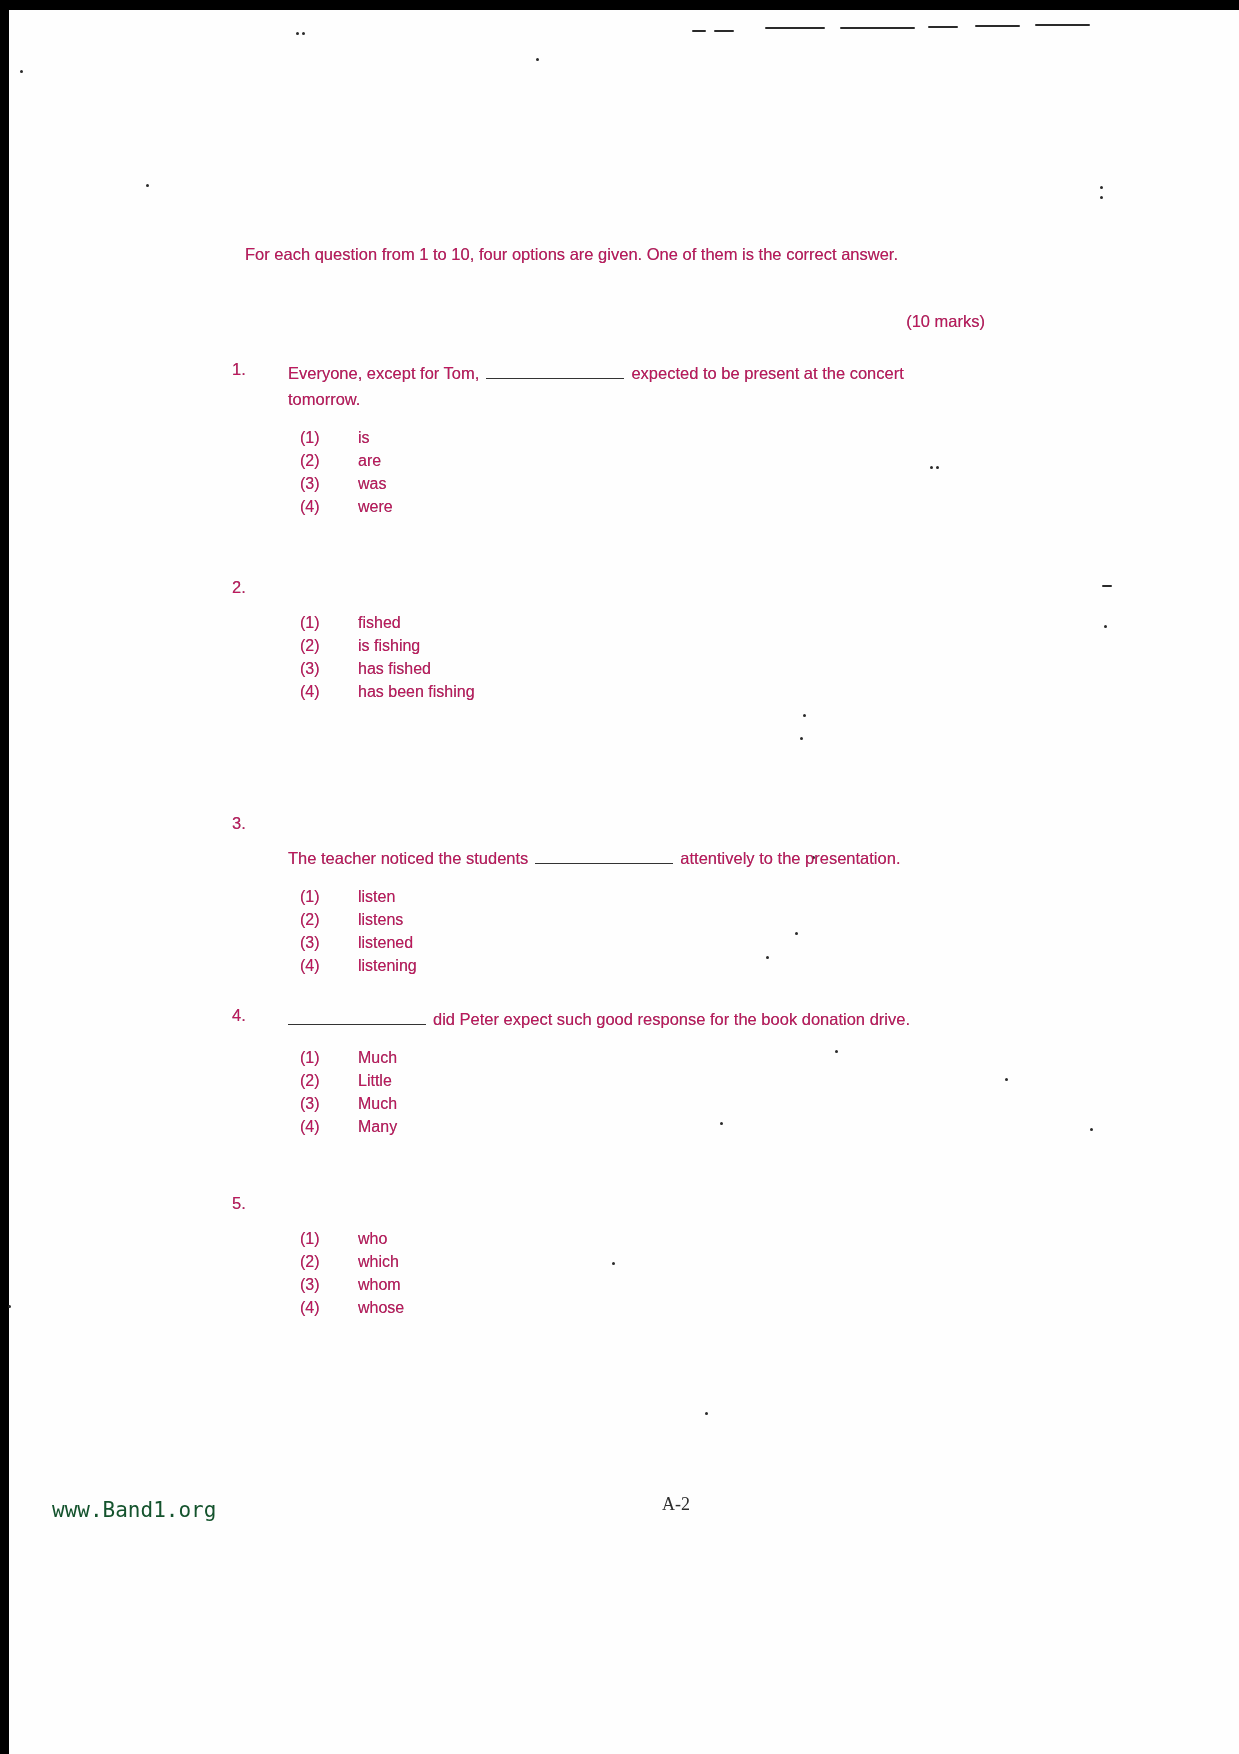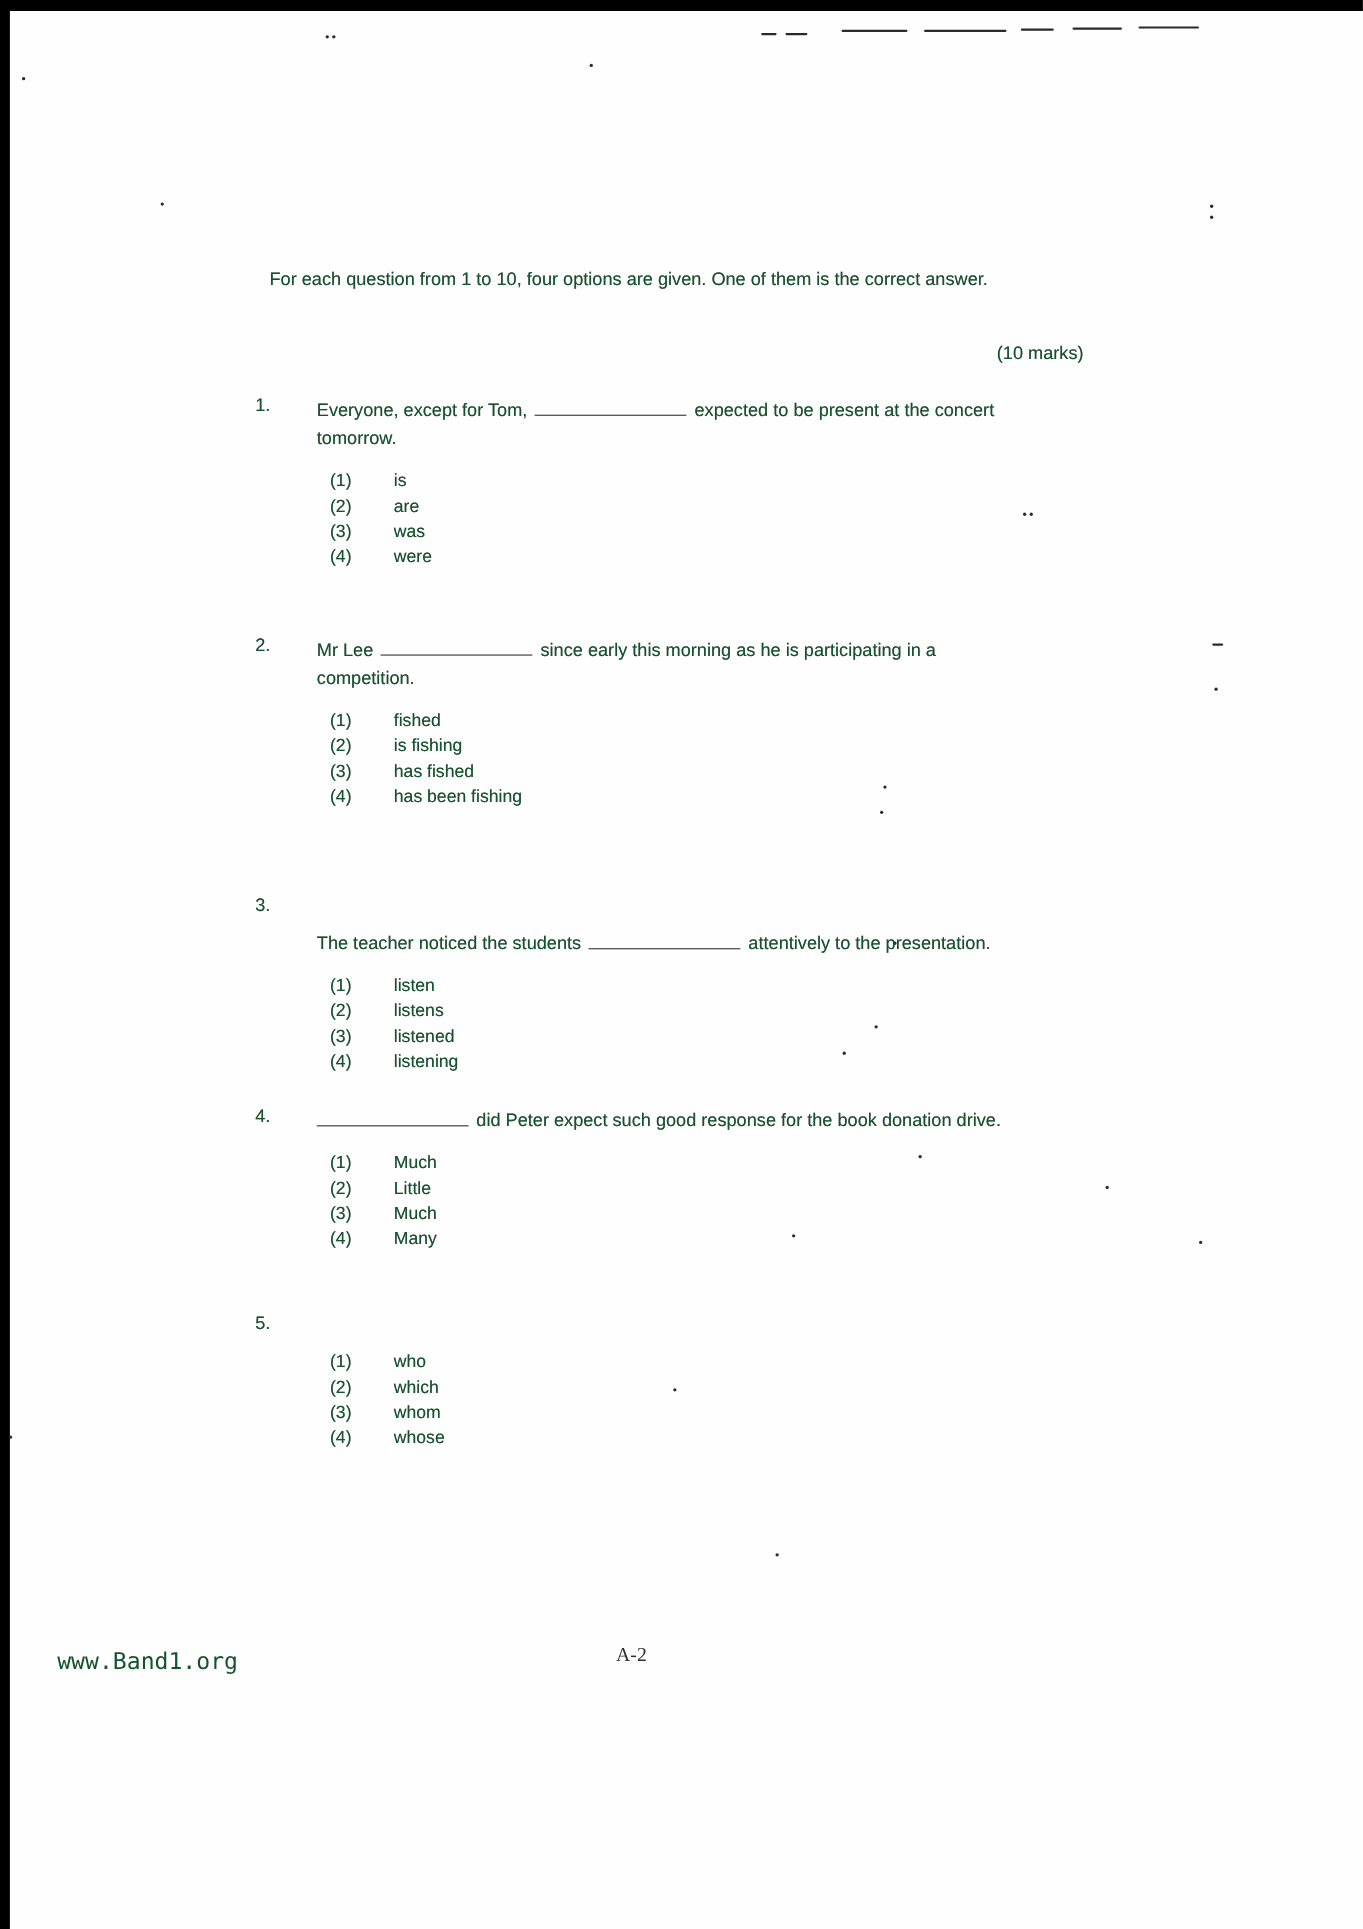--- a/index.html
+++ b/index.html
@@ -10,40 +10,40 @@
     color:#222;
   }
   .page{position:absolute;inset:0;background:#fefefe;}
   
   .edge-top{position:absolute;top:0;left:0;width:1239px;height:10px;background:#000;}
   .edge-left{position:absolute;top:0;left:0;width:9px;height:1754px;background:#000;}
   .artifact{position:absolute;background:#2a2a2a;border-radius:1px;}
   .dash{height:2px;}
   .dot{width:3px;height:3px;border-radius:50%;}
 
-  .scan-text{color:#14532d;text-shadow:0 0 0.6px rgba(40,40,40,0.55);}
+  .scan-text{color:#be185d;text-shadow:0 0 0.6px rgba(40,40,40,0.55);}
 
   .instructions{position:absolute;left:245px;top:241px;width:745px;
     font-size:16.5px;line-height:27px;}
   .marks{position:absolute;left:245px;top:312px;width:740px;text-align:right;
     font-size:16.5px;}
 
   .question{position:absolute;left:232px;width:790px;}
   .qrow{display:flex;}
   .qnum{width:56px;flex:0 0 56px;font-size:16.5px;}
   .qtext{font-size:16.5px;line-height:26px;}
   .blank{display:inline-block;width:138px;height:14px;
     border-bottom:1.4px solid #333;margin:0 7px;vertical-align:baseline;}
   .options{margin-top:14px;margin-left:68px;}
   .opt{display:flex;font-size:16px;line-height:23px;}
   .onum{width:58px;flex:0 0 58px;}
 
   .footer-watermark{position:absolute;left:52px;top:1498px;
     font-family:"DejaVu Sans Mono",monospace;font-size:21px;color:#14532d;}
-  .footer-page{position:absolute;left:560px;top:1494px;width:130px;text-align:left;
+  .footer-page{position:absolute;left:560px;top:1494px;width:130px;text-align:right;
     font-family:"Liberation Serif",serif;font-size:18px;color:#2d2d2d;}
 </style>
 </head>
 <body>
 
 <div class="page">
 
   <div class="edge-top"></div>
   <div class="edge-left"></div>
   <div class="artifact dash" style="left:765px;top:27px;width:60px;"></div>
@@ -106,23 +106,20 @@
       <div class="opt">
           <span class="onum scan-text">(4)</span>
           <span class="olabel scan-text">were</span>
         </div>
     </div>
   </div>
 
   <div class="question" style="top:578px;">
     <div class="qrow">
       <span class="qnum scan-text">2.</span>
-      <div class="qtext scan-text" style="width:625px;">
-        <span>Mr Lee</span><span class="blank"></span><span>since early this morning as he is participating in a competition.</span>
-      </div>
     </div>
     <div class="options">
       <div class="opt">
           <span class="onum scan-text">(1)</span>
           <span class="olabel scan-text">fished</span>
         </div>
       <div class="opt">
           <span class="onum scan-text">(2)</span>
           <span class="olabel scan-text">is fishing</span>
         </div>

